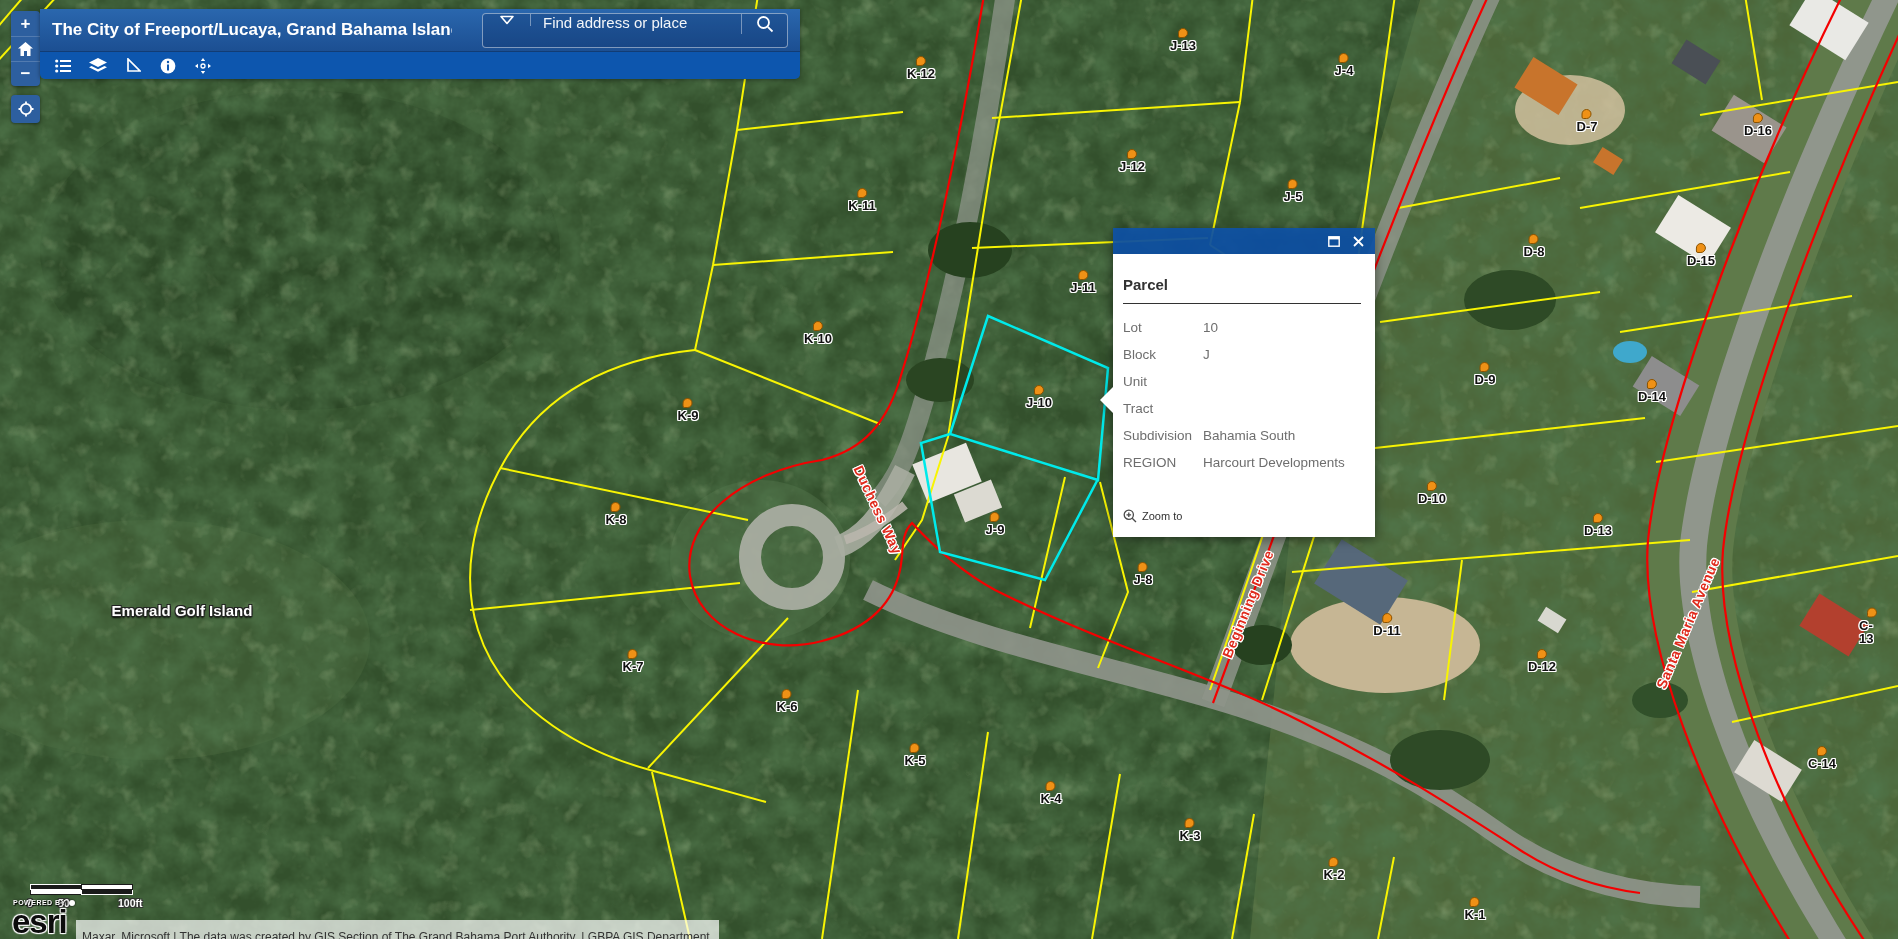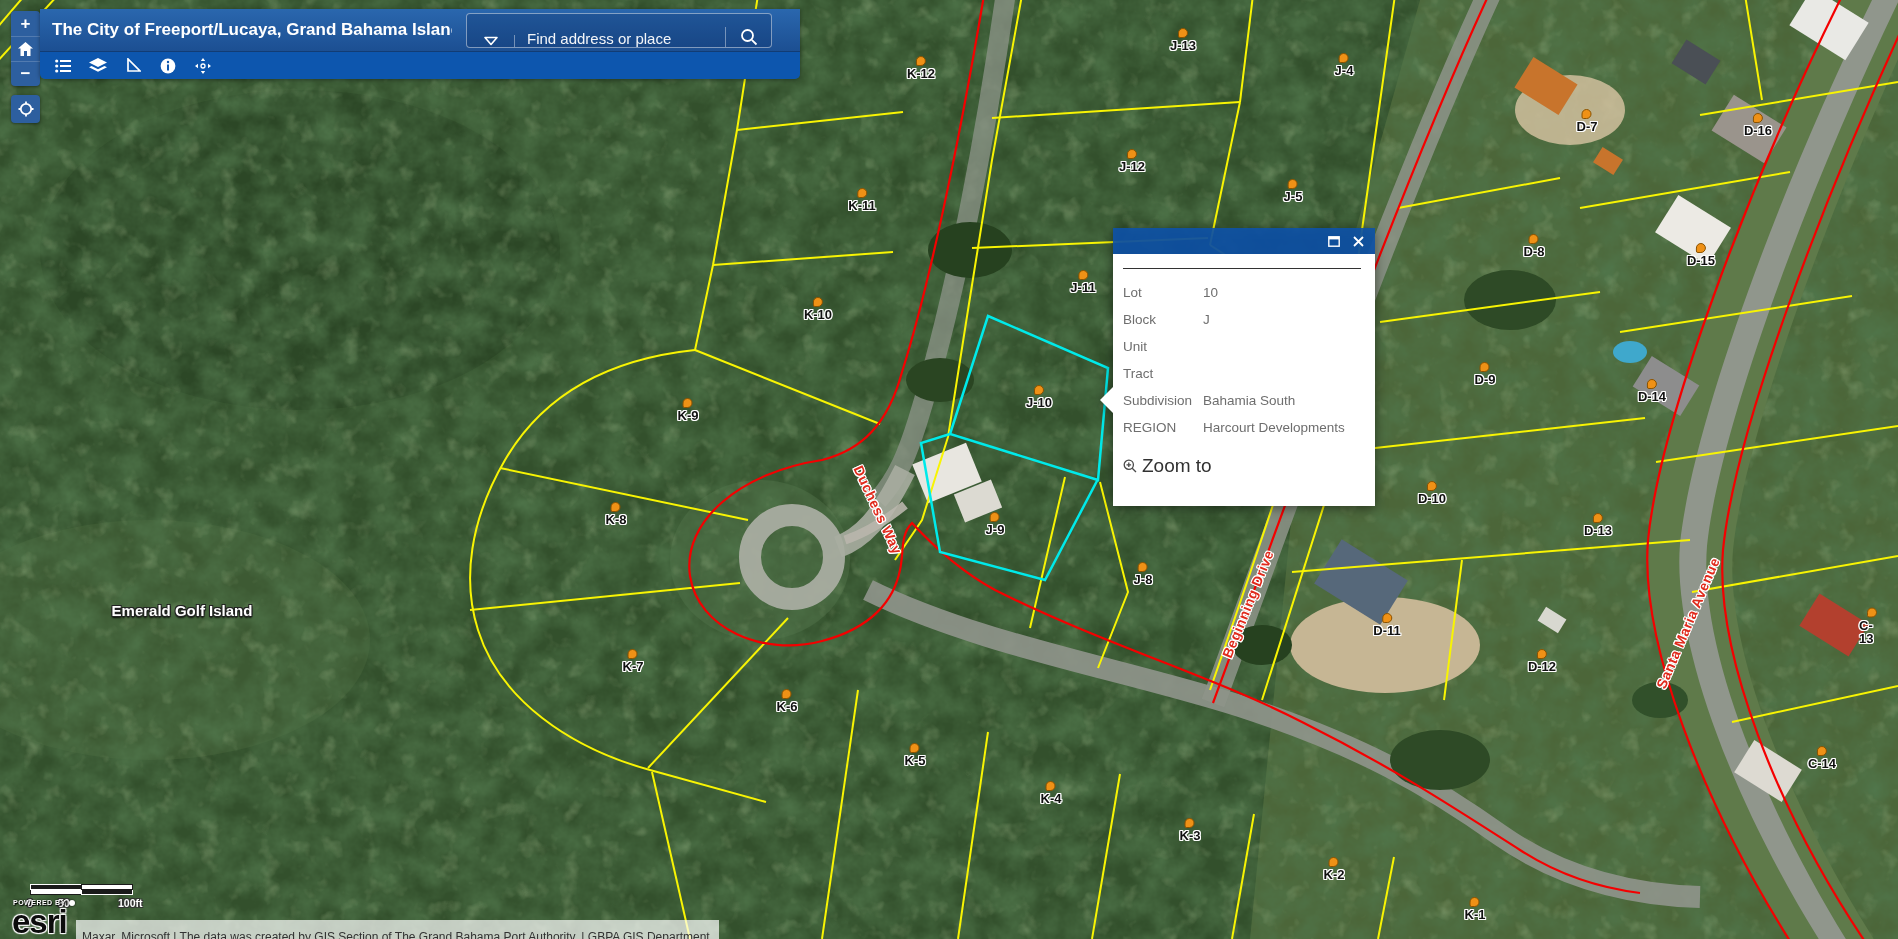--- a/index.html
+++ b/index.html
@@ -27,21 +27,21 @@
   .zbtn+.zbtn{border-top:1px solid rgba(255,255,255,.18);}
   .locbtn{position:absolute;left:11px;top:95px;width:29px;height:28px;background:#2d5f9f;border:none;border-radius:4px;
           box-shadow:0 1px 3px rgba(0,0,0,.45);display:flex;align-items:center;justify-content:center;cursor:pointer;z-index:30;}
 
   
   .hdr{position:absolute;left:40px;top:9px;width:760px;z-index:30;border-radius:0 0 5px 5px;overflow:hidden;
        box-shadow:0 1px 4px rgba(0,0,0,.4);}
   .hrow1{height:42px;background:linear-gradient(180deg,#2a67ae 0%,#1c4f92 100%);display:flex;align-items:center;
          border-bottom:1px solid #123c74;}
   .htitle{color:#fff;font-size:17px;font-weight:bold;padding-left:12px;white-space:nowrap;flex:0 0 auto;width:400px;overflow:hidden;}
-  .searchwrap{display:flex;align-items:flex-end;height:33px;margin-left:14px;border:1px solid rgba(255,255,255,.45);
+  .searchwrap{display:flex;align-items:flex-start;height:33px;margin-left:30px;border:1px solid rgba(255,255,255,.45);
               border-radius:4px;overflow:hidden;background:rgba(8,40,90,.25);}
   .ddbtn{width:48px;border:none;border-right:1px solid rgba(255,255,255,.4);background:transparent;color:#fff;cursor:pointer;
          display:flex;align-items:center;justify-content:center;}
   .sinput{width:186px;border:none;background:transparent;color:#fff;font-size:15px;padding:0 12px;outline:none;
           font-family:"Liberation Sans",sans-serif;}
   .sinput::placeholder{color:rgba(255,255,255,.95);}
   .sbtn{width:46px;border:none;border-left:1px solid rgba(255,255,255,.4);background:transparent;cursor:pointer;
         display:flex;align-items:center;justify-content:center;}
   .hrow2{height:27px;background:#0d56ae;display:flex;align-items:center;gap:9px;padding-left:10px;}
   .tbtn{width:26px;height:23px;border:none;background:transparent;cursor:pointer;display:flex;align-items:center;justify-content:center;padding:0;}
@@ -49,21 +49,21 @@
   
   .popup{position:absolute;left:1113px;top:228px;width:262px;z-index:25;filter:drop-shadow(0 2px 6px rgba(0,0,0,.5));}
   .phead{height:26px;background:rgba(13,82,168,.9);display:flex;align-items:center;justify-content:flex-end;gap:6px;padding-right:8px;}
   .pwbtn{width:18px;height:18px;border:none;background:transparent;cursor:pointer;display:flex;align-items:center;justify-content:center;padding:0;}
   .pbody{background:#fff;padding:14px 14px 14px 10px;position:relative;min-height:252px;box-sizing:border-box;}
   .ptitle{font-size:15px;font-weight:bold;color:#323232;padding:8px 0 10px 0;}
   .pdivider{border-bottom:1px solid #323232;margin-bottom:10px;}
   .prow{display:flex;font-size:13.5px;color:#6e6e6e;height:27px;align-items:center;}
   .plab{width:80px;flex:0 0 auto;}
   .pval{flex:1;}
-  .pzoom{display:flex;align-items:center;gap:5px;margin-top:14px;color:#323232;font-size:19px;cursor:pointer;width:max-content;}
+  .pzoom{display:flex;align-items:center;gap:5px;margin-top:33px;color:#323232;font-size:11px;cursor:pointer;width:max-content;}
   .ppointer{position:absolute;left:-13px;top:133px;width:0;height:0;border-top:13px solid transparent;
             border-bottom:13px solid transparent;border-right:13px solid #fff;}
 
   
   .scalebar{position:absolute;left:30px;top:884px;z-index:20;}
   .sbrow{display:flex;}
   .sbcell{width:50px;height:4px;}
   .sbl{position:absolute;top:13px;font-size:10.5px;font-weight:bold;color:#fff;
        text-shadow:-1px -1px 0 #333,1px -1px 0 #333,-1px 1px 0 #333,1px 1px 0 #333;}
   .poweredby{position:absolute;left:13px;top:899px;z-index:20;display:flex;align-items:center;gap:3px;}
@@ -227,21 +227,21 @@
         <span class="ptxt">J-11</span>
       </div>
       <div class="plbl" style="left: 1534px; top: 246px;">
         <span class="pdot"></span>
         <span class="ptxt">D-8</span>
       </div>
       <div class="plbl" style="left: 1701px; top: 255px;">
         <span class="pdot"></span>
         <span class="ptxt">D-15</span>
       </div>
-      <div class="plbl" style="left: 818px; top: 309px;">
+      <div class="plbl" style="left: 818px; top: 333px;">
         <span class="pdot"></span>
         <span class="ptxt">K-10</span>
       </div>
       <div class="plbl" style="left: 1039px; top: 397px;">
         <span class="pdot"></span>
         <span class="ptxt">J-10</span>
       </div>
       <div class="plbl" style="left: 1485px; top: 374px;">
         <span class="pdot"></span>
         <span class="ptxt">D-9</span>
@@ -406,20 +406,21 @@
         </svg>
     </button>
     <button class="pwbtn">
       <svg width="11" height="11" viewBox="0 0 11 11">
           <path d="M1 1 L10 10 M10 1 L1 10" stroke="#fff" stroke-width="1.8"></path>
         </svg>
     </button>
   </div>
   <div class="pbody">
     <div class="ppointer"></div>
+    <div class="ptitle">Parcel</div>
     <div class="pdivider"></div>
     <div>
         <div class="prow">
           <div class="plab">Lot</div>
           <div class="pval">10</div>
         </div>
         <div class="prow">
           <div class="plab">Block</div>
           <div class="pval">J</div>
         </div>

